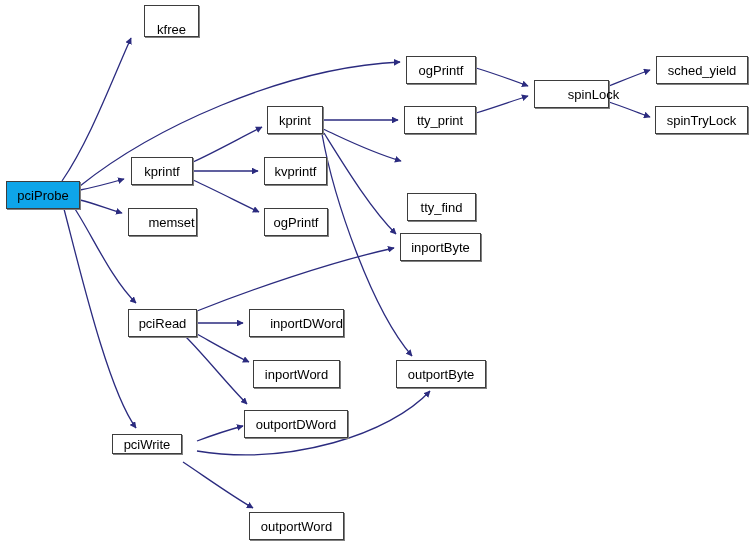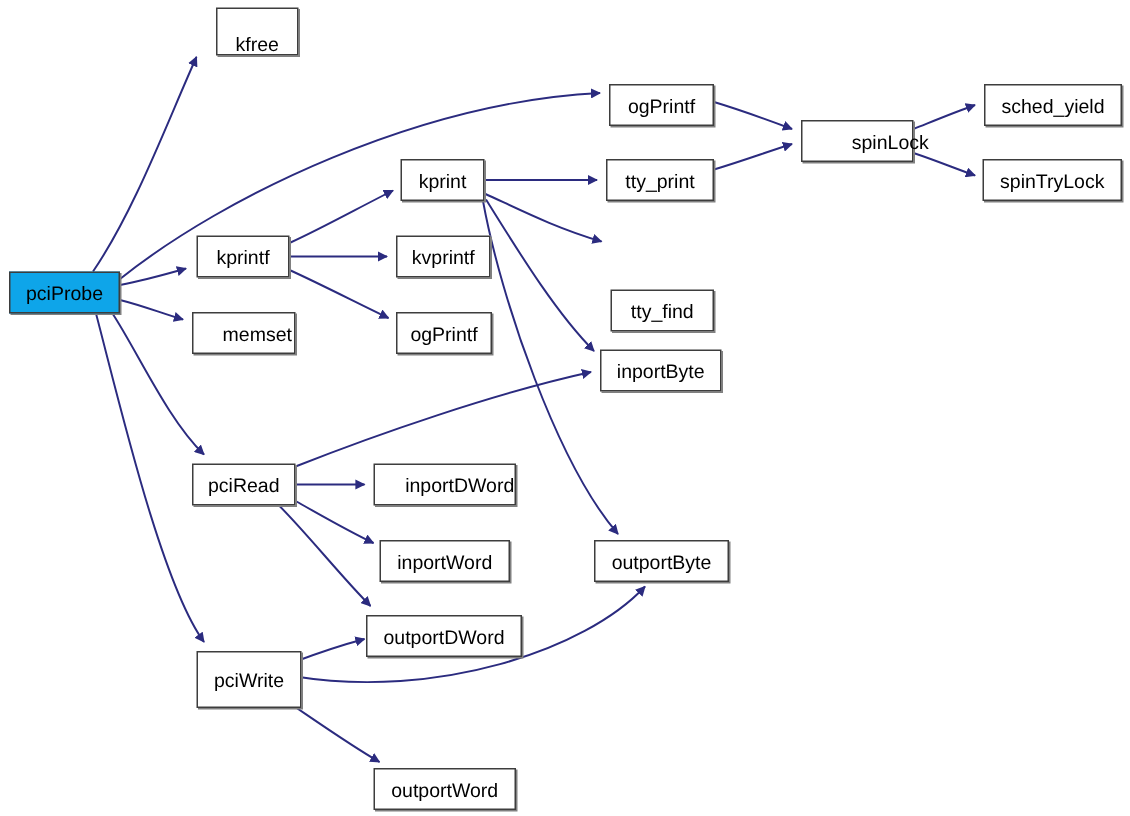--- a/index.html
+++ b/index.html
@@ -106,20 +106,20 @@
       </div>
       <div class="node" style="left: 253px; top: 360px; width: 87px; height: 28px;">
         <span class="lbl">inportWord</span>
       </div>
       <div class="node" style="left: 396px; top: 360px; width: 90px; height: 28px;">
         <span class="lbl">outportByte</span>
       </div>
       <div class="node" style="left: 244px; top: 410px; width: 104px; height: 28px;">
         <span class="lbl">outportDWord</span>
       </div>
-      <div class="node" style="left: 131px; top: 434px; width: 70px; height: 38px;">
+      <div class="node" style="left: 112px; top: 434px; width: 70px; height: 20px;">
         <span class="lbl">pciWrite</span>
       </div>
       <div class="node" style="left: 249px; top: 512px; width: 95px; height: 28px;">
         <span class="lbl">outportWord</span>
       </div>
     </div>
 </div>
 
 </body></html>

